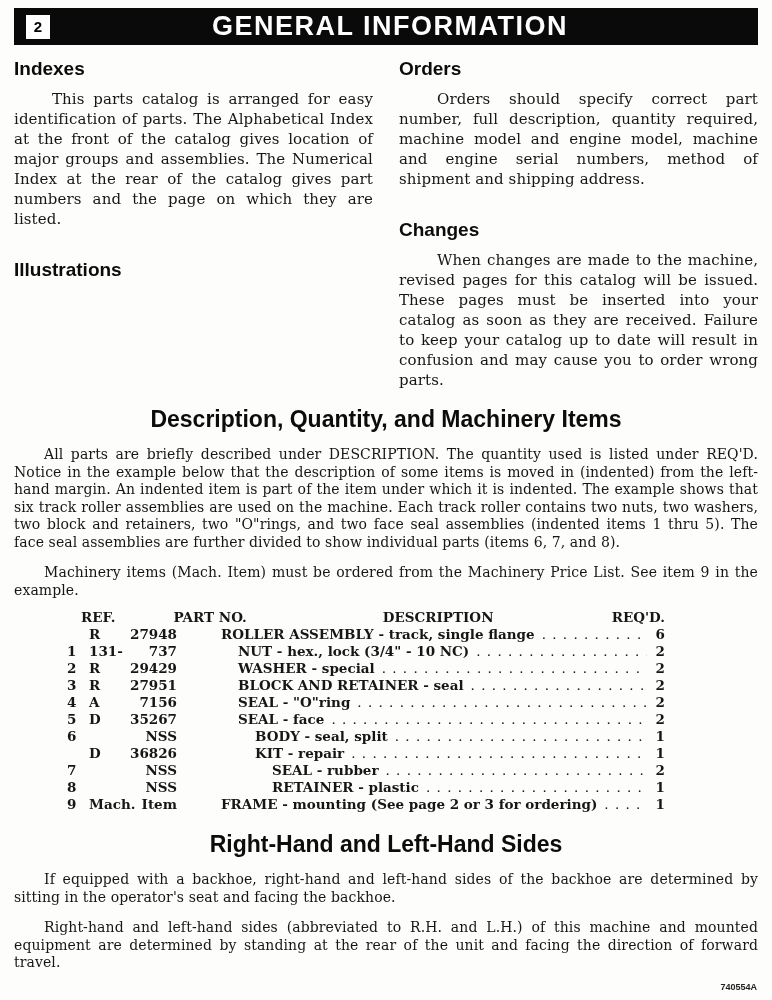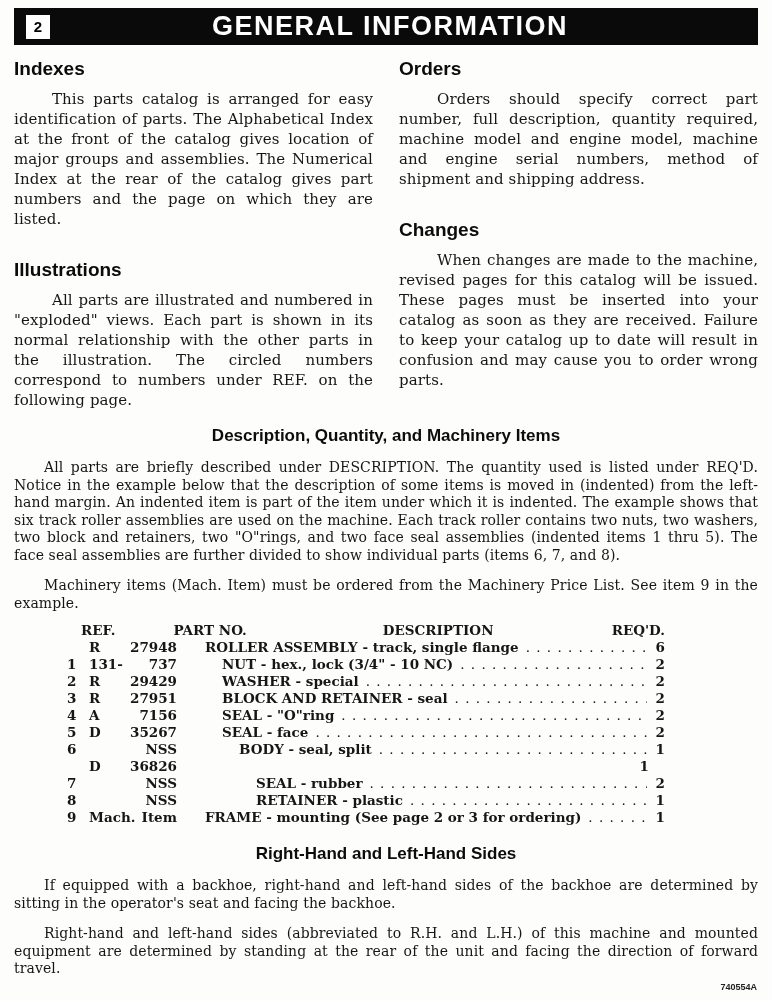--- a/index.html
+++ b/index.html
@@ -32,42 +32,42 @@
     font-family:"Liberation Sans", sans-serif; font-weight:bold; font-size:19px;
     color:#0c0c0c; margin-bottom:9px;
   }
   .sec-head.later { margin-top:30px; }
   .col p {
     font-size:15px; line-height:20px; text-align:justify; text-indent:38px;
     letter-spacing:0.1px;
   }
   
   .center-head {
-    font-family:"Liberation Sans", sans-serif; font-weight:bold; font-size:17px;
+    font-family:"Liberation Sans", sans-serif; font-weight:bold; font-size:23px;
     text-align:center; color:#0c0c0c; margin-top:16px;
   }
   p.full {
     font-size:14px; line-height:17.5px; text-align:justify; text-indent:30px;
     margin-top:13px; letter-spacing:0.1px;
   }
   
   .parts-table {
     margin:10px 0 0 47px; width:604px; font-size:13.5px; font-weight:bold;
     line-height:17px;
   }
   .t-head { display:flex; white-space:nowrap;gap:40px; }
   .h-ref   { margin-left:20px; }
   .h-part  { margin-left:18px; }
   .h-desc  { margin-left:96px; }
   .h-reqd  { margin-left:auto; }
   .t-row { display:grid; grid-template-columns:26px 42px 48px 1fr 16px; align-items:baseline; }
   .c-ref { text-align:left; padding-left:6px; }
   .c-prefix { padding-left:2px; }
   .c-num { text-align:right; }
-  .c-desc { display:flex; align-items:baseline; overflow:hidden; padding-left:28px; }
+  .c-desc { display:flex; align-items:baseline; overflow:hidden; padding-left:44px; }
   .ind-1 .desc-text { padding-left:17px; }
   .ind-2 .desc-text { padding-left:34px; }
   .ind-3 .desc-text { padding-left:51px; }
   .desc-text { white-space:nowrap; }
   .dots { flex:1; overflow:hidden; white-space:nowrap; margin:0 2px 0 7px; font-weight:normal; }
   .dots::after {
     content:". . . . . . . . . . . . . . . . . . . . . . . . . . . . . . . . . . . . . . . . . . . . . . . . . . . . . . . . . . . . . . . .";
     letter-spacing:1px;
   }
   .c-qty { text-align:right; }
@@ -88,21 +88,20 @@
       <span>2</span>
     </span>
     <div class="main-title">GENERAL INFORMATION</div>
   </header>
 
   <div class="two-col">
     <div class="col">
       <h2 class="sec-head">Indexes</h2>
       <p>This parts catalog is arranged for easy identification of parts. The Alphabetical Index at the front of the catalog gives location of major groups and assemblies. The Numerical Index at the rear of the catalog gives part numbers and the page on which they are listed.</p>
       <h2 class="sec-head later">Illustrations</h2>
-      <p>All parts are illustrated and numbered in "exploded" views. Each part is shown in its normal relationship with the other parts in the illustration. The circled numbers correspond to numbers under REF. on the following page.</p>
     </div>
     <div class="col">
       <h2 class="sec-head">Orders</h2>
       <p>Orders should specify correct part number, full description, quantity required, machine model and engine model, machine and engine serial numbers, method of shipment and shipping address.</p>
       <h2 class="sec-head later">Changes</h2>
       <p>When changes are made to the machine, revised pages for this catalog will be issued. These pages must be inserted into your catalog as soon as they are received. Failure to keep your catalog up to date will result in confusion and may cause you to order wrong parts.</p>
     </div>
   </div>
 
   <h3 class="center-head">Description, Quantity, and Machinery Items</h3>
@@ -184,20 +183,24 @@
       <span class="c-desc ind-2">
           <span class="desc-text">BODY - seal, split</span>
           <span class="dots"></span>
         </span>
       <span class="c-qty">1</span>
     </div>
     <div class="t-row">
       <span class="c-ref"></span>
       <span class="c-prefix">D</span>
       <span class="c-num">36826</span>
+      <span class="c-desc ind-2">
+          <span class="desc-text">KIT - repair</span>
+          <span class="dots"></span>
+        </span>
       <span class="c-qty">1</span>
     </div>
     <div class="t-row">
       <span class="c-ref">7</span>
       <span class="c-prefix"></span>
       <span class="c-num">NSS</span>
       <span class="c-desc ind-3">
           <span class="desc-text">SEAL - rubber</span>
           <span class="dots"></span>
         </span>

